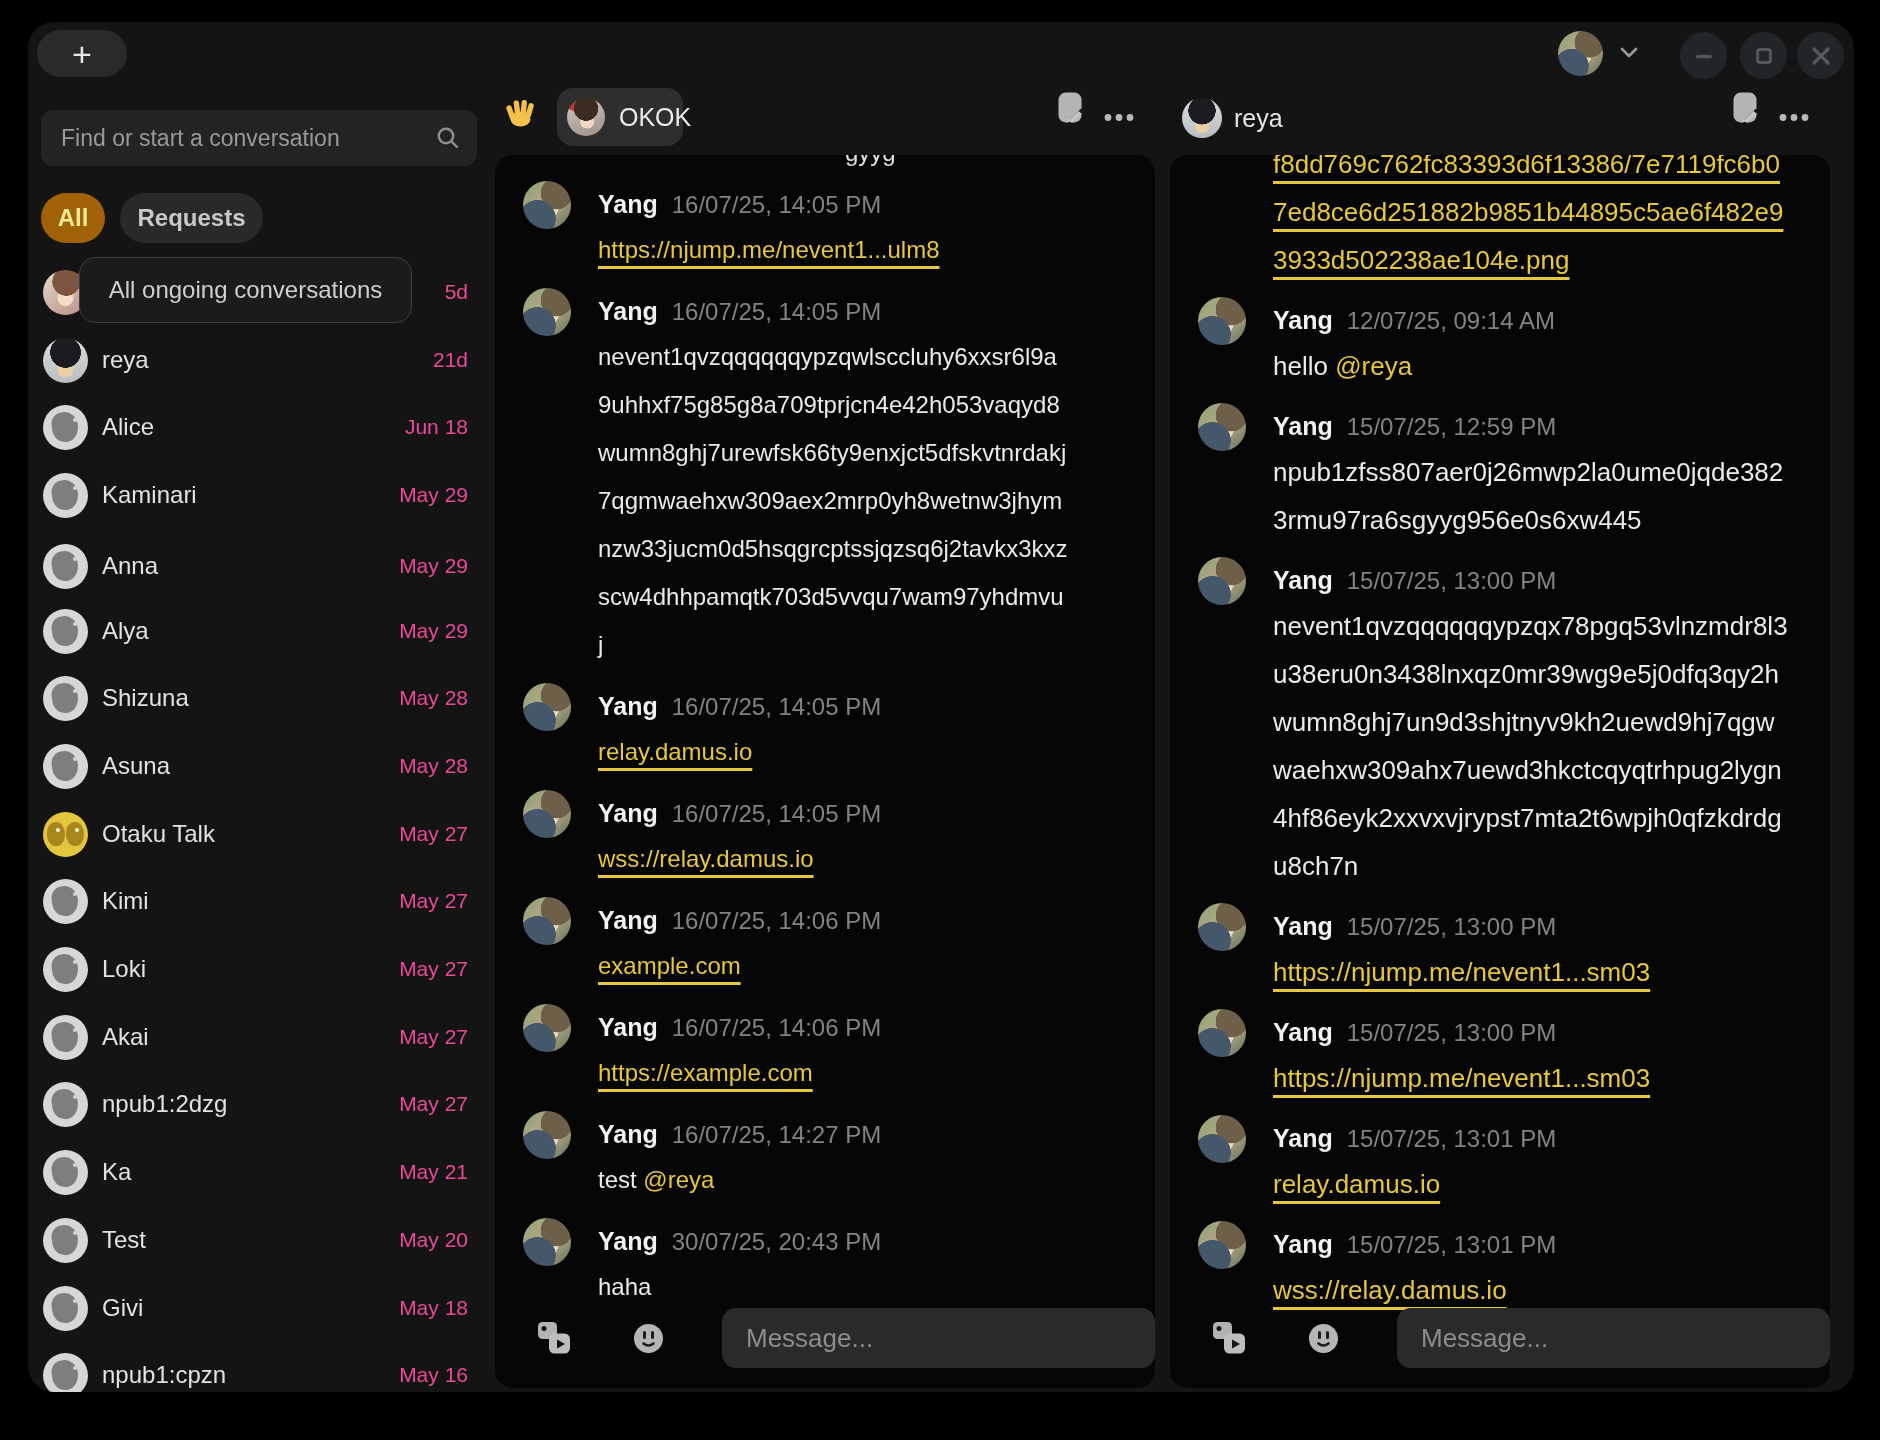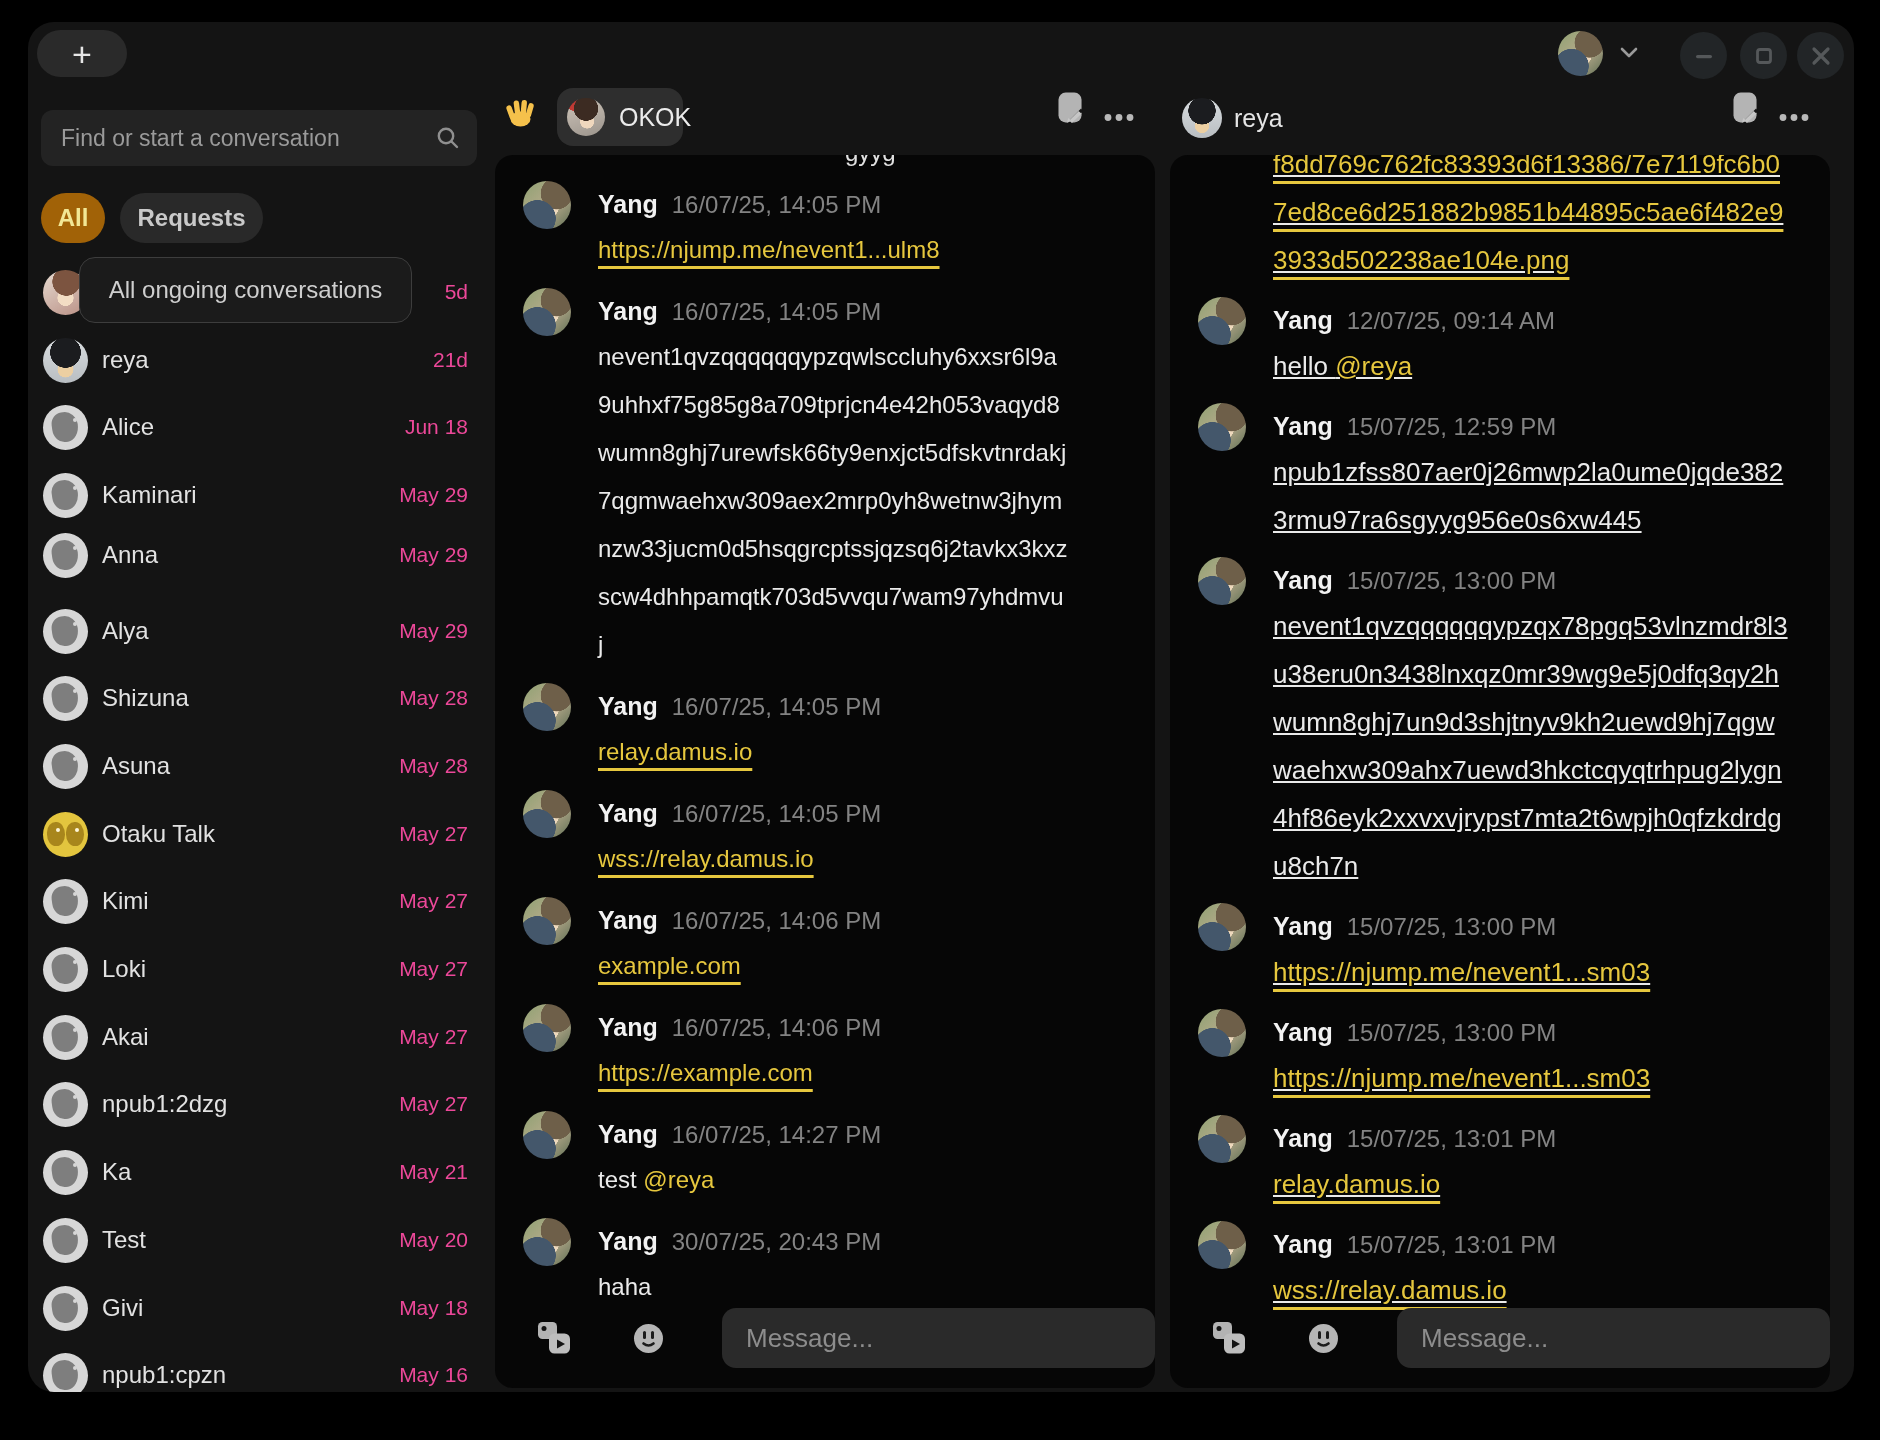--- a/index.html
+++ b/index.html
@@ -70,21 +70,21 @@
   .msgs{position:absolute;left:0;top:0;width:100%;}
   .mid-panel .msgs{padding-top:35px;}
   .msg{position:relative;margin-left:103px;}
   .mid-panel .msg{margin-bottom:23px;} .right-panel .msg{margin-bottom:22px;}
   .msg.clip{margin-top:-21px;}
   .mrow{height:30px;display:flex;align-items:baseline;}
   .mname{font-size:25px;font-weight:bold;color:#f2f2f2;}
   .mtime{font-size:24px;color:#838383;margin-left:14px;}
   .mbody{margin-top:6px;line-height:48px;word-break:break-all;color:#eaeaea;}
   .mid-panel .mbody{font-size:24px;width:470px;}
-  .right-panel .mbody{font-size:26px;width:520px;text-decoration:underline;}
+  .right-panel .mbody{font-size:26px;width:520px;}
   .msg-av{position:absolute;left:-75px;top:-9px;}
   .lnk{color:#e6c73e;text-decoration:underline;text-decoration-thickness:2.5px;text-underline-offset:8px;}
   .mention{color:#e6c73e;}
   .fragment{position:absolute;left:350px;top:-16px;font-size:24px;color:#e0e0e0;line-height:28px;}
   
   .composer{position:absolute;left:0;bottom:0;width:100%;height:100px;display:flex;align-items:center;gap:24px;}
   .cicon{margin-left:42px;display:flex;} .cicon2{margin-left:38px;display:flex;}
   .composer input{margin-left:34px;width:402px;height:60px;background:#2a2a2a;border:none;border-radius:14px;
     outline:none;color:#dcdcdc;font-size:26px;padding:0 24px;font-family:inherit;}
   .composer input::placeholder{color:#8d8d8d;}
@@ -151,21 +151,21 @@
       <div class="srow" style="top: 135px;">
         <span class="av av45 av-default"></span>
         <span class="sname">Alice</span>
         <span class="stime">Jun 18</span>
       </div>
       <div class="srow" style="top: 203px;">
         <span class="av av45 av-default"></span>
         <span class="sname">Kaminari</span>
         <span class="stime">May 29</span>
       </div>
-      <div class="srow" style="top: 263px;">
+      <div class="srow" style="top: 274px;">
         <span class="av av45 av-default"></span>
         <span class="sname">Anna</span>
         <span class="stime">May 29</span>
       </div>
       <div class="srow" style="top: 339px;">
         <span class="av av45 av-default"></span>
         <span class="sname">Alya</span>
         <span class="stime">May 29</span>
       </div>
       <div class="srow" style="top: 406px;">

